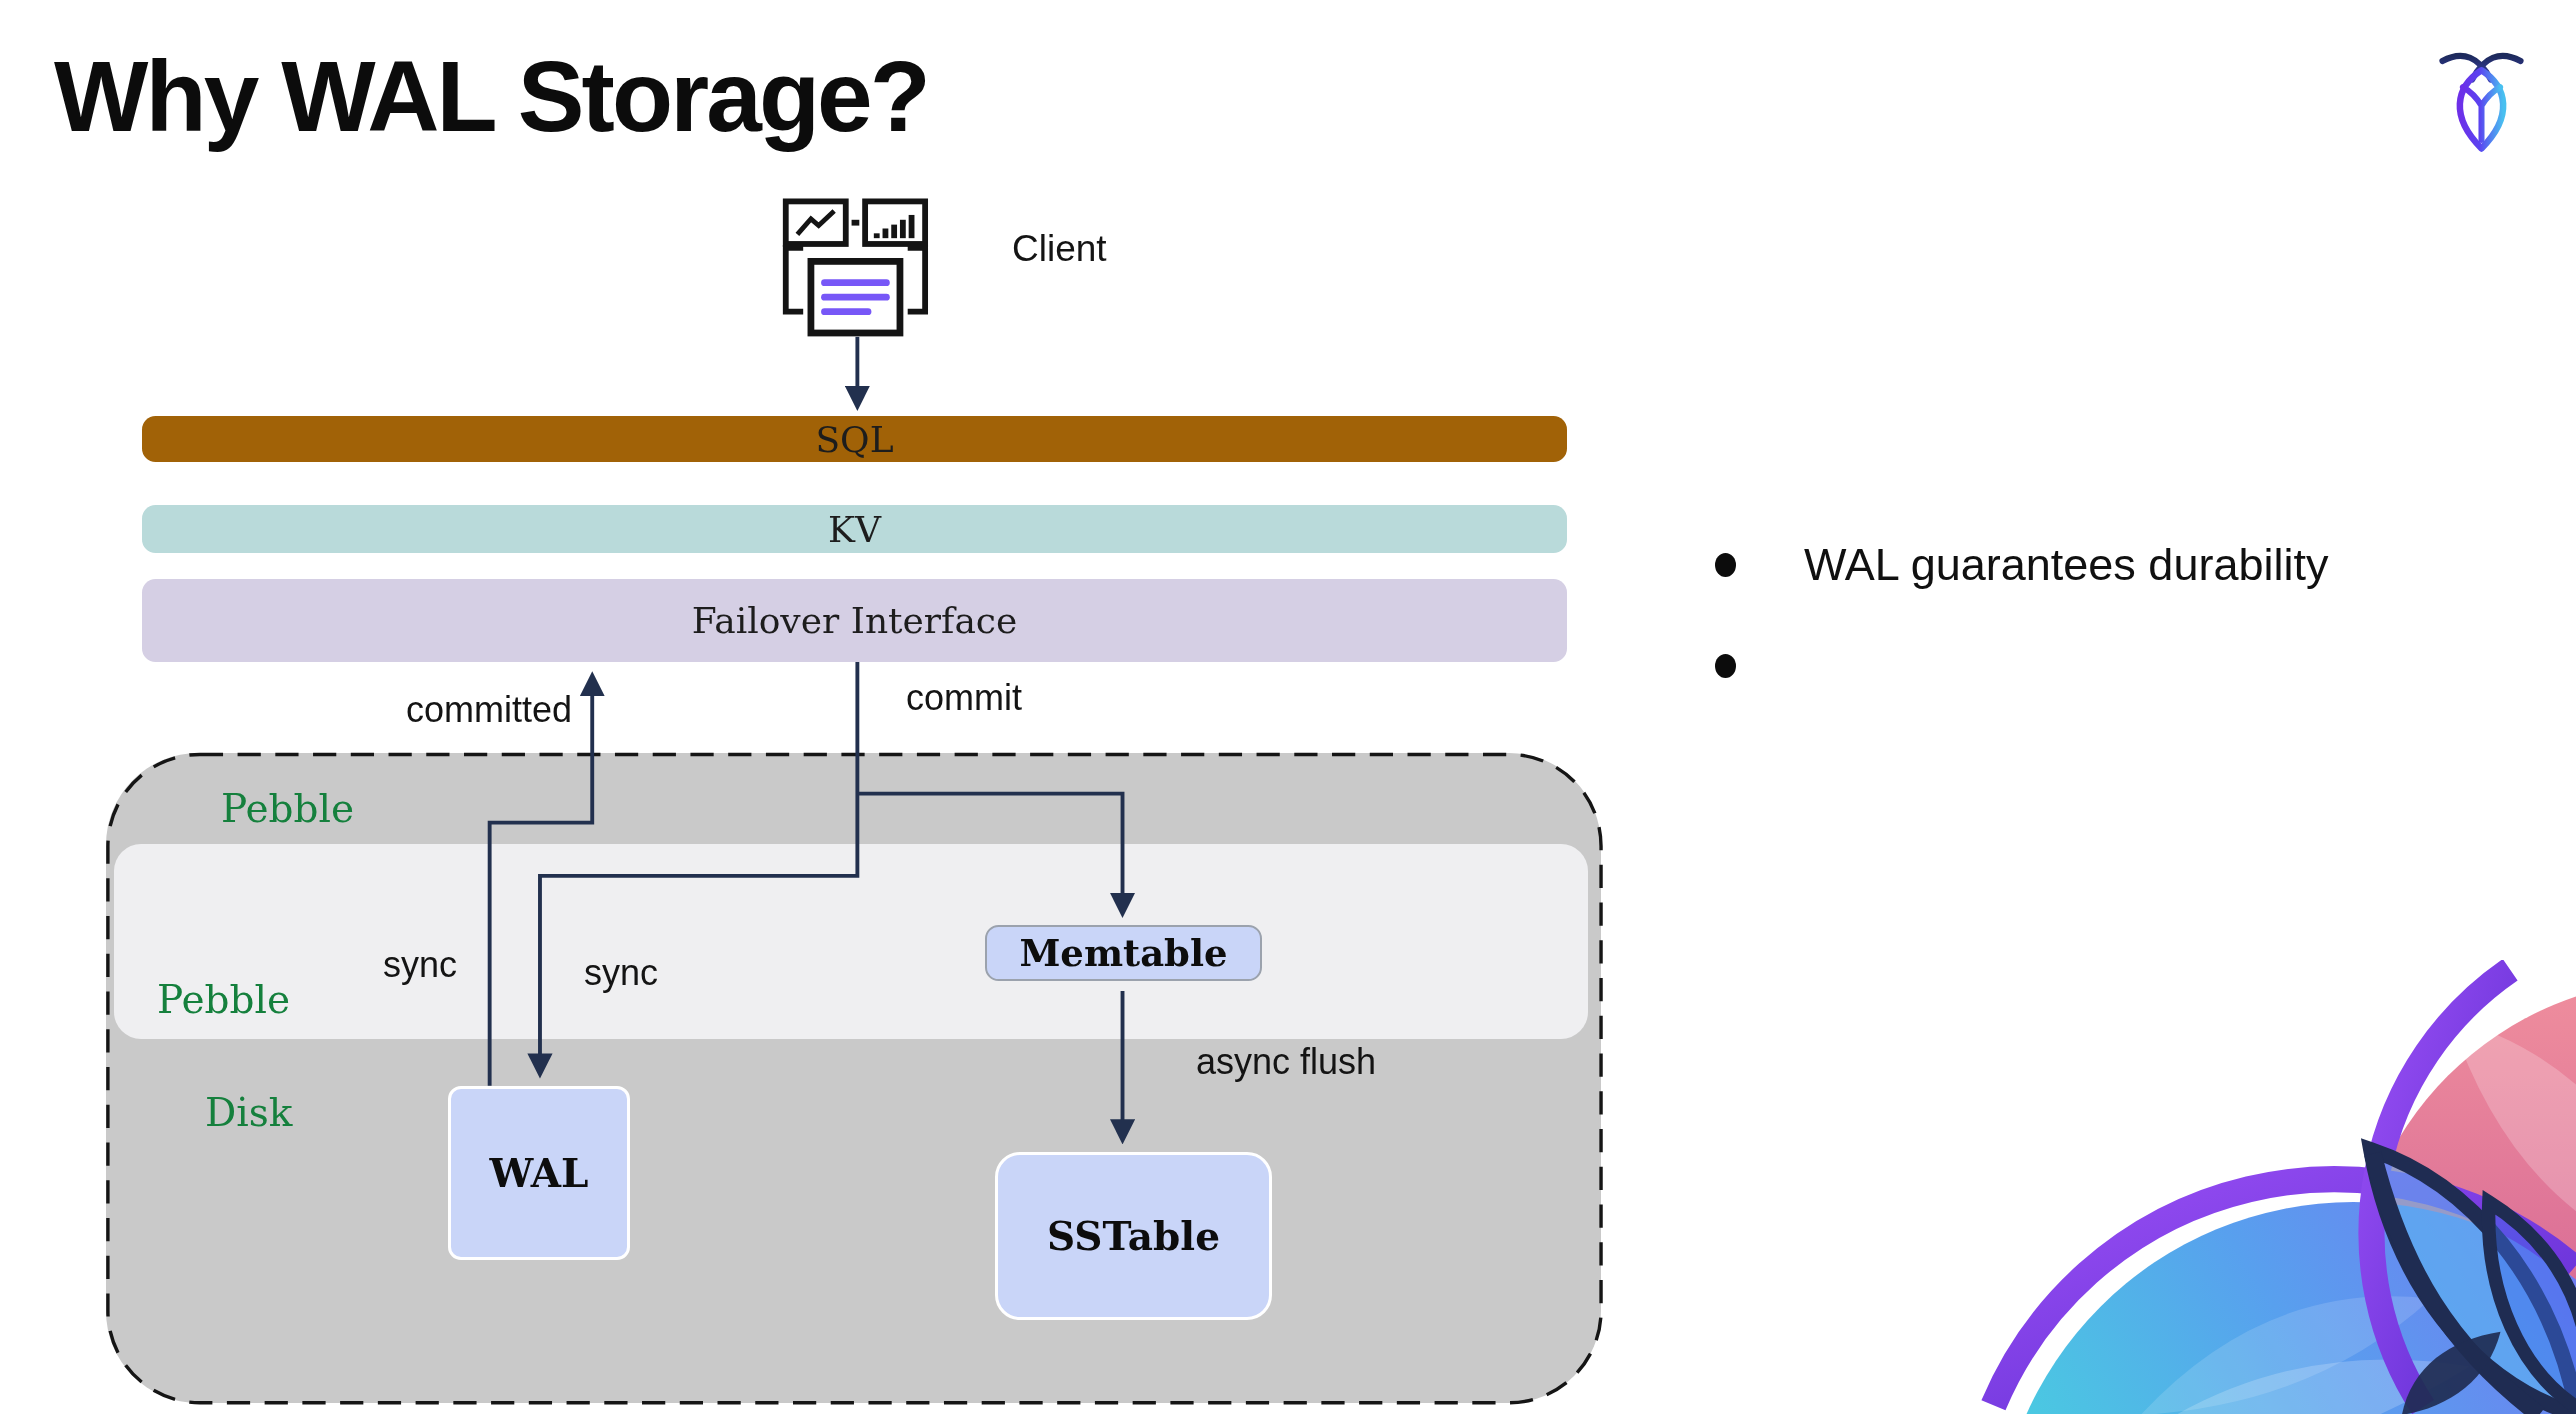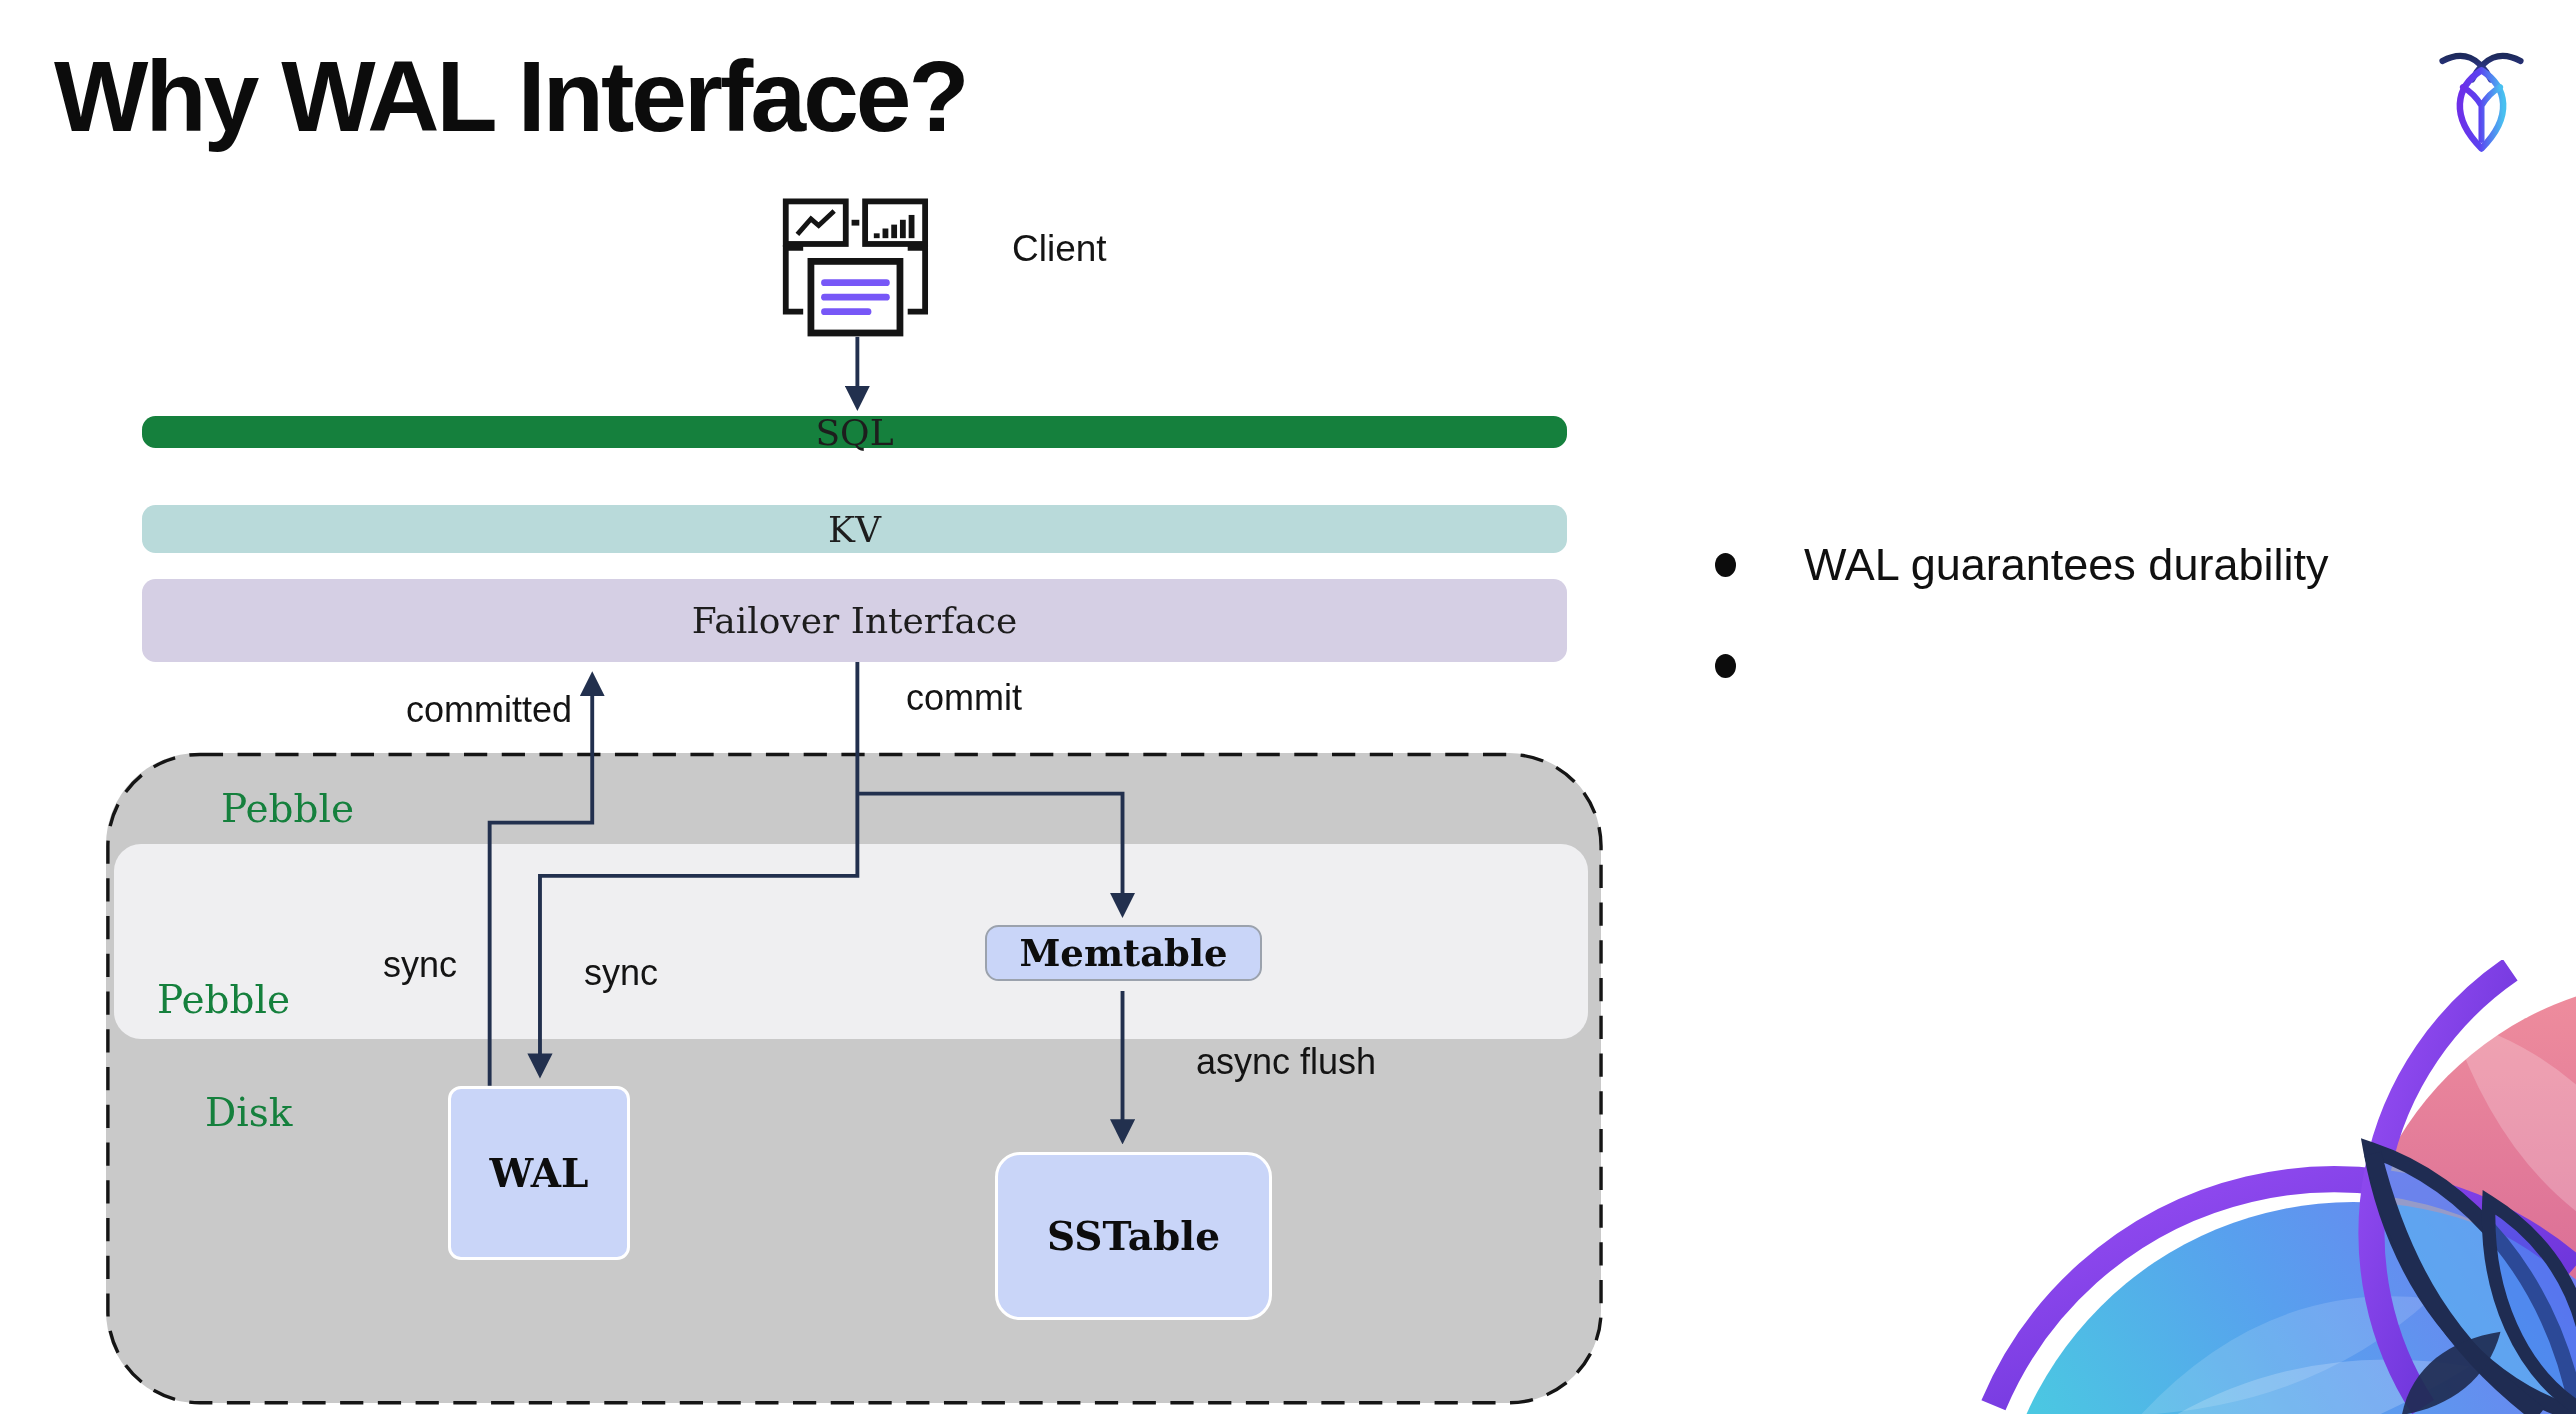--- a/index.html
+++ b/index.html
@@ -6,21 +6,21 @@
   .slide{position:relative;width:2576px;height:1415px;background:#ffffff;overflow:hidden;
          font-family:"Liberation Sans",sans-serif;color:#111;}
 
   
   .title{position:absolute;left:54px;top:39px;font-size:100px;font-weight:700;
          letter-spacing:-2.9px;color:#0c0c0c;margin:0;}
 
   
   .bar{position:absolute;left:142px;width:1425px;border-radius:13.5px;
        display:flex;align-items:center;justify-content:center;}
-  .bar-sql{top:416px;height:32px;background:#15803d;}
+  .bar-sql{top:416px;height:46px;background:#a16207;}
   .bar-kv{top:505px;height:48px;background:#b9dada;}
   .bar-storage{top:579px;height:83px;background:#d5cfe4;}
   .bar .lbl{font-family:"DejaVu Serif",serif;font-size:36px;color:#1d1d1d;}
 
   
   .pebble{position:absolute;left:106px;top:753px;width:1495px;height:650px;
           background:#c9c9c9;border-radius:92px;}
   .memory{position:absolute;left:114px;top:844px;width:1474px;height:195px;
           background:#efeff1;border-radius:27px;}
   .region-lbl{position:absolute;font-family:"DejaVu Serif",serif;font-size:39px;color:#15803d;}
@@ -56,21 +56,21 @@
   
   .overlay{position:absolute;left:0;top:0;width:2576px;height:1415px;pointer-events:none;}
   .logo{position:absolute;left:2435px;top:46px;width:93px;height:110px;}
   .decor{position:absolute;right:0;bottom:0;width:629px;height:455px;}
 </style>
 </head>
 <body>
 
 <div class="slide">
 
-  <h1 class="title">Why WAL Interface?</h1>
+  <h1 class="title">Why WAL Storage?</h1>
 
   <svg class="logo" viewBox="0 0 100 118">
     <defs>
       <linearGradient id="lgBody" x1="0" y1="0" x2="1" y2="0">
         <stop offset="0" stop-color="#6d2fe8"></stop>
           <stop offset="0.45" stop-color="#5a43f0"></stop>
         <stop offset="1" stop-color="#49c0f0"></stop>
       </linearGradient>
       <linearGradient id="lgAnt" x1="0" y1="0" x2="0" y2="1">
         <stop offset="0" stop-color="#1d2a5c"></stop>

